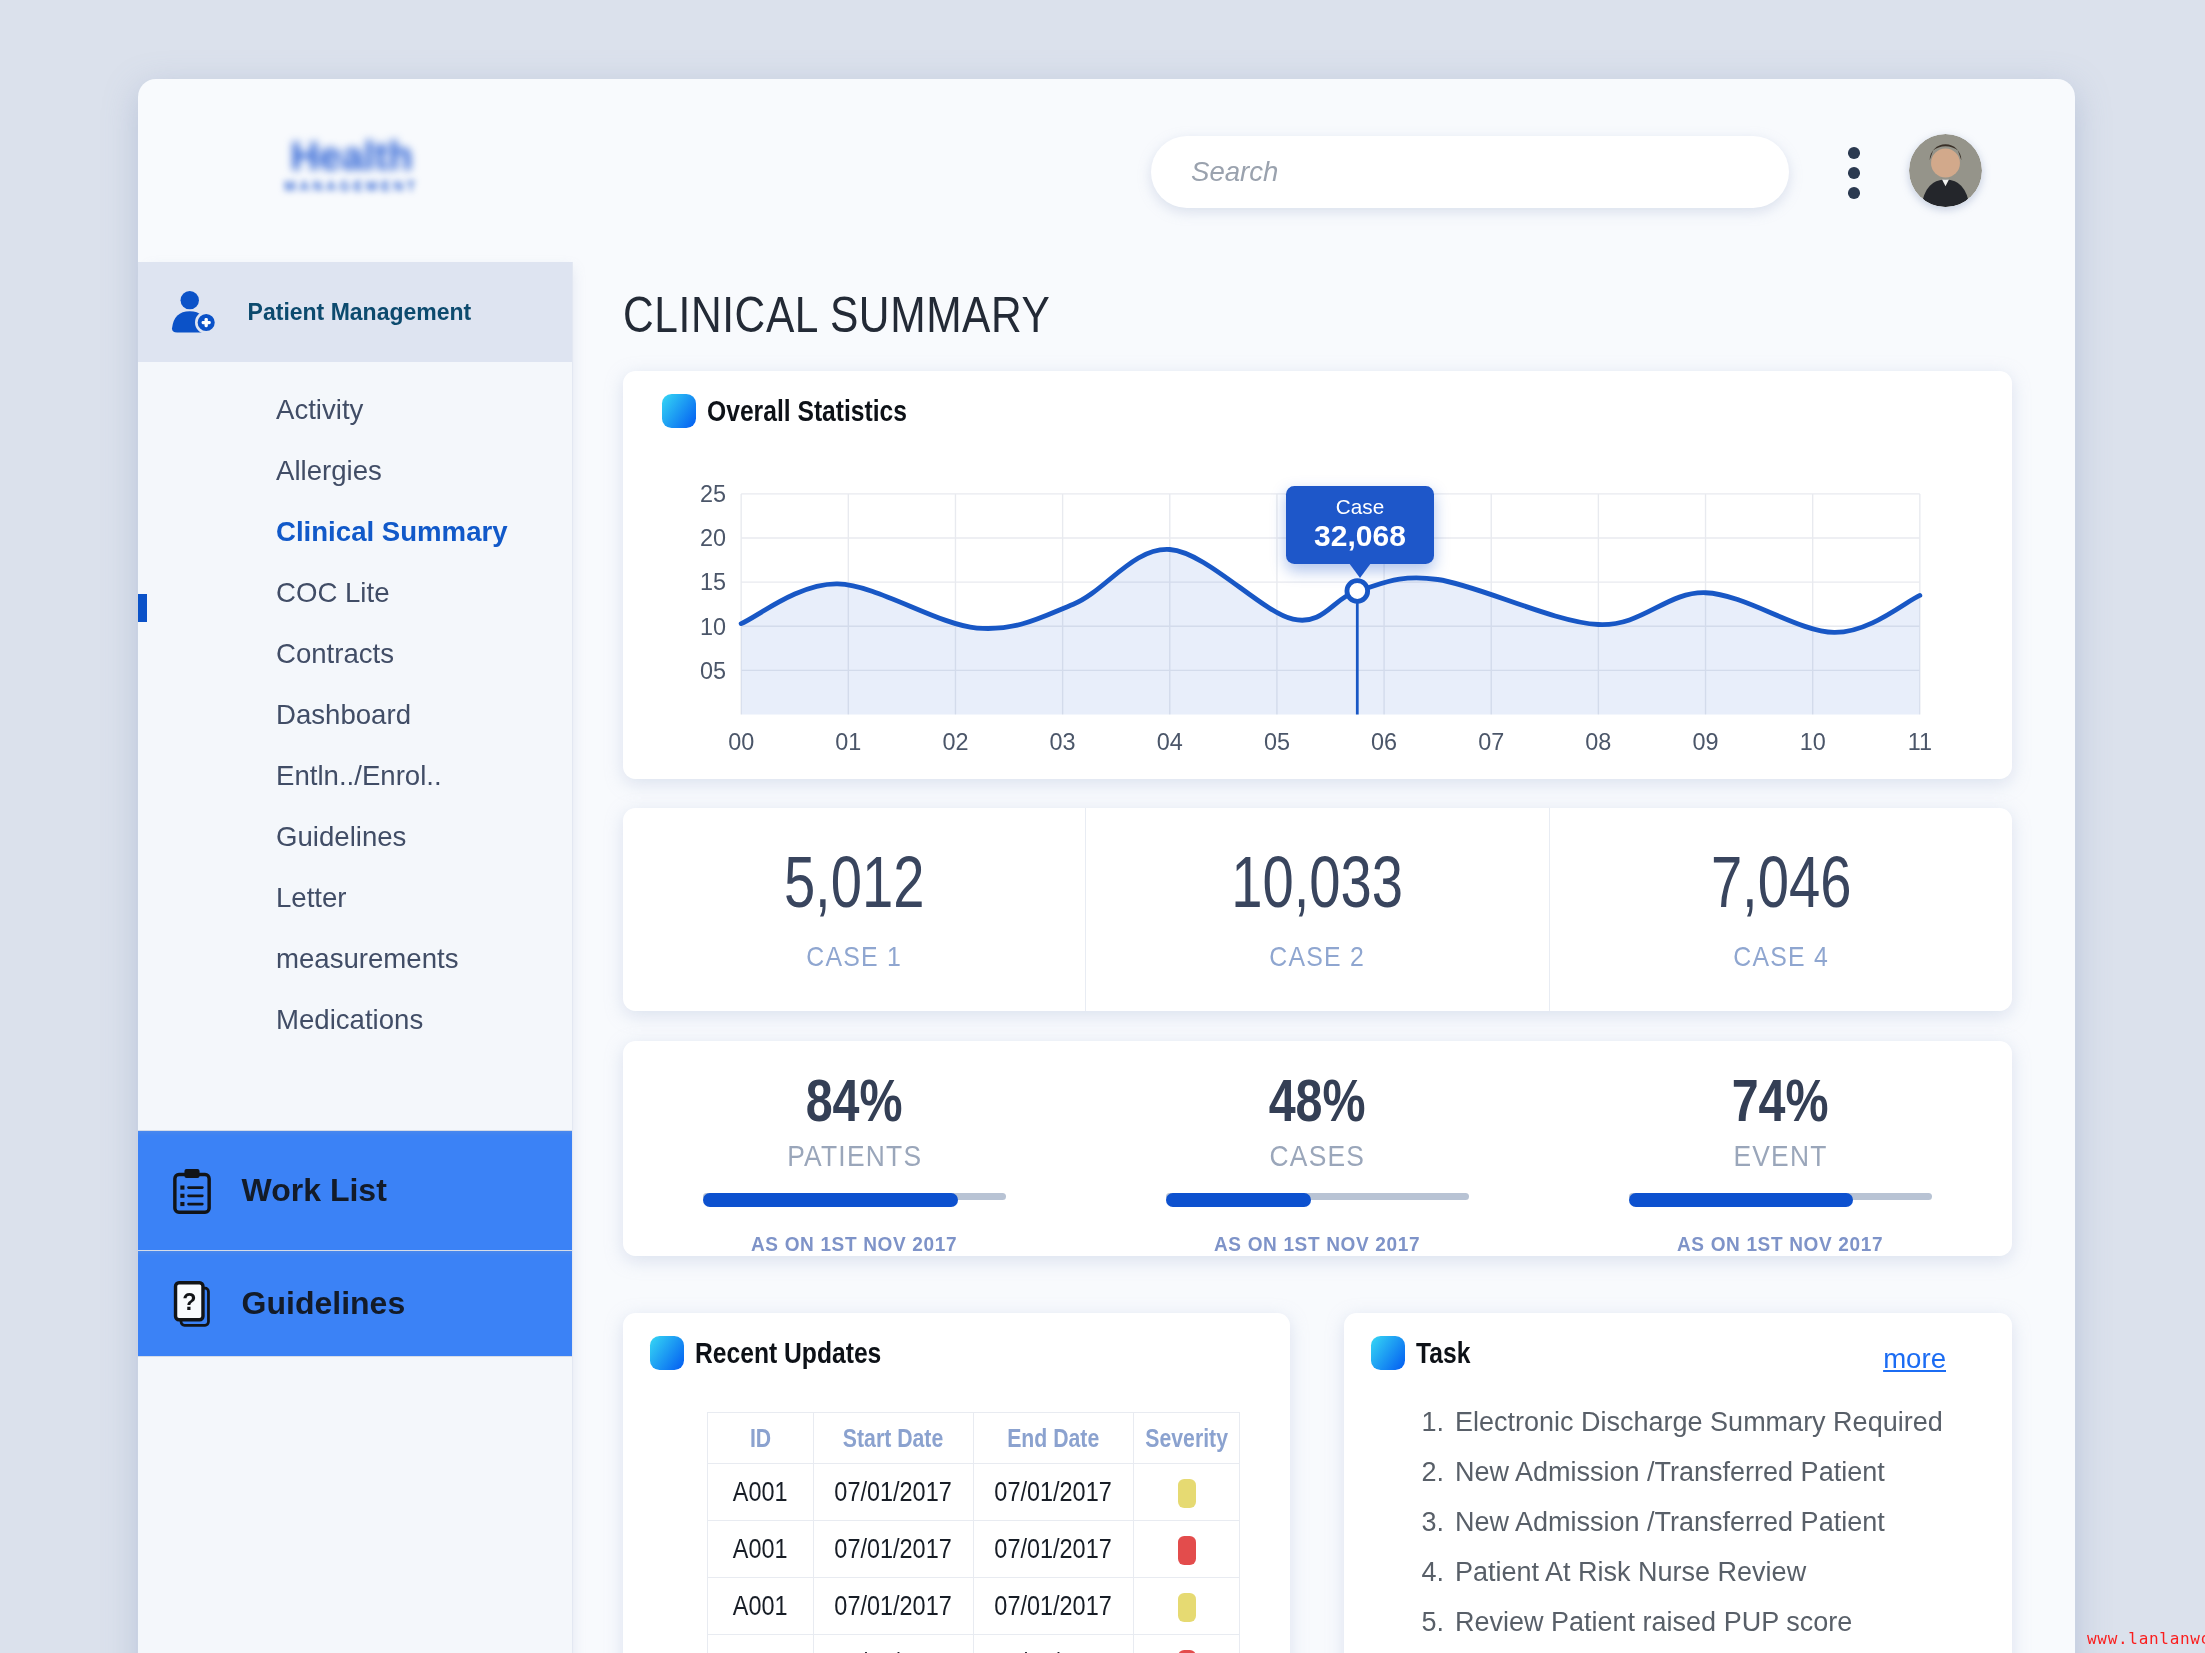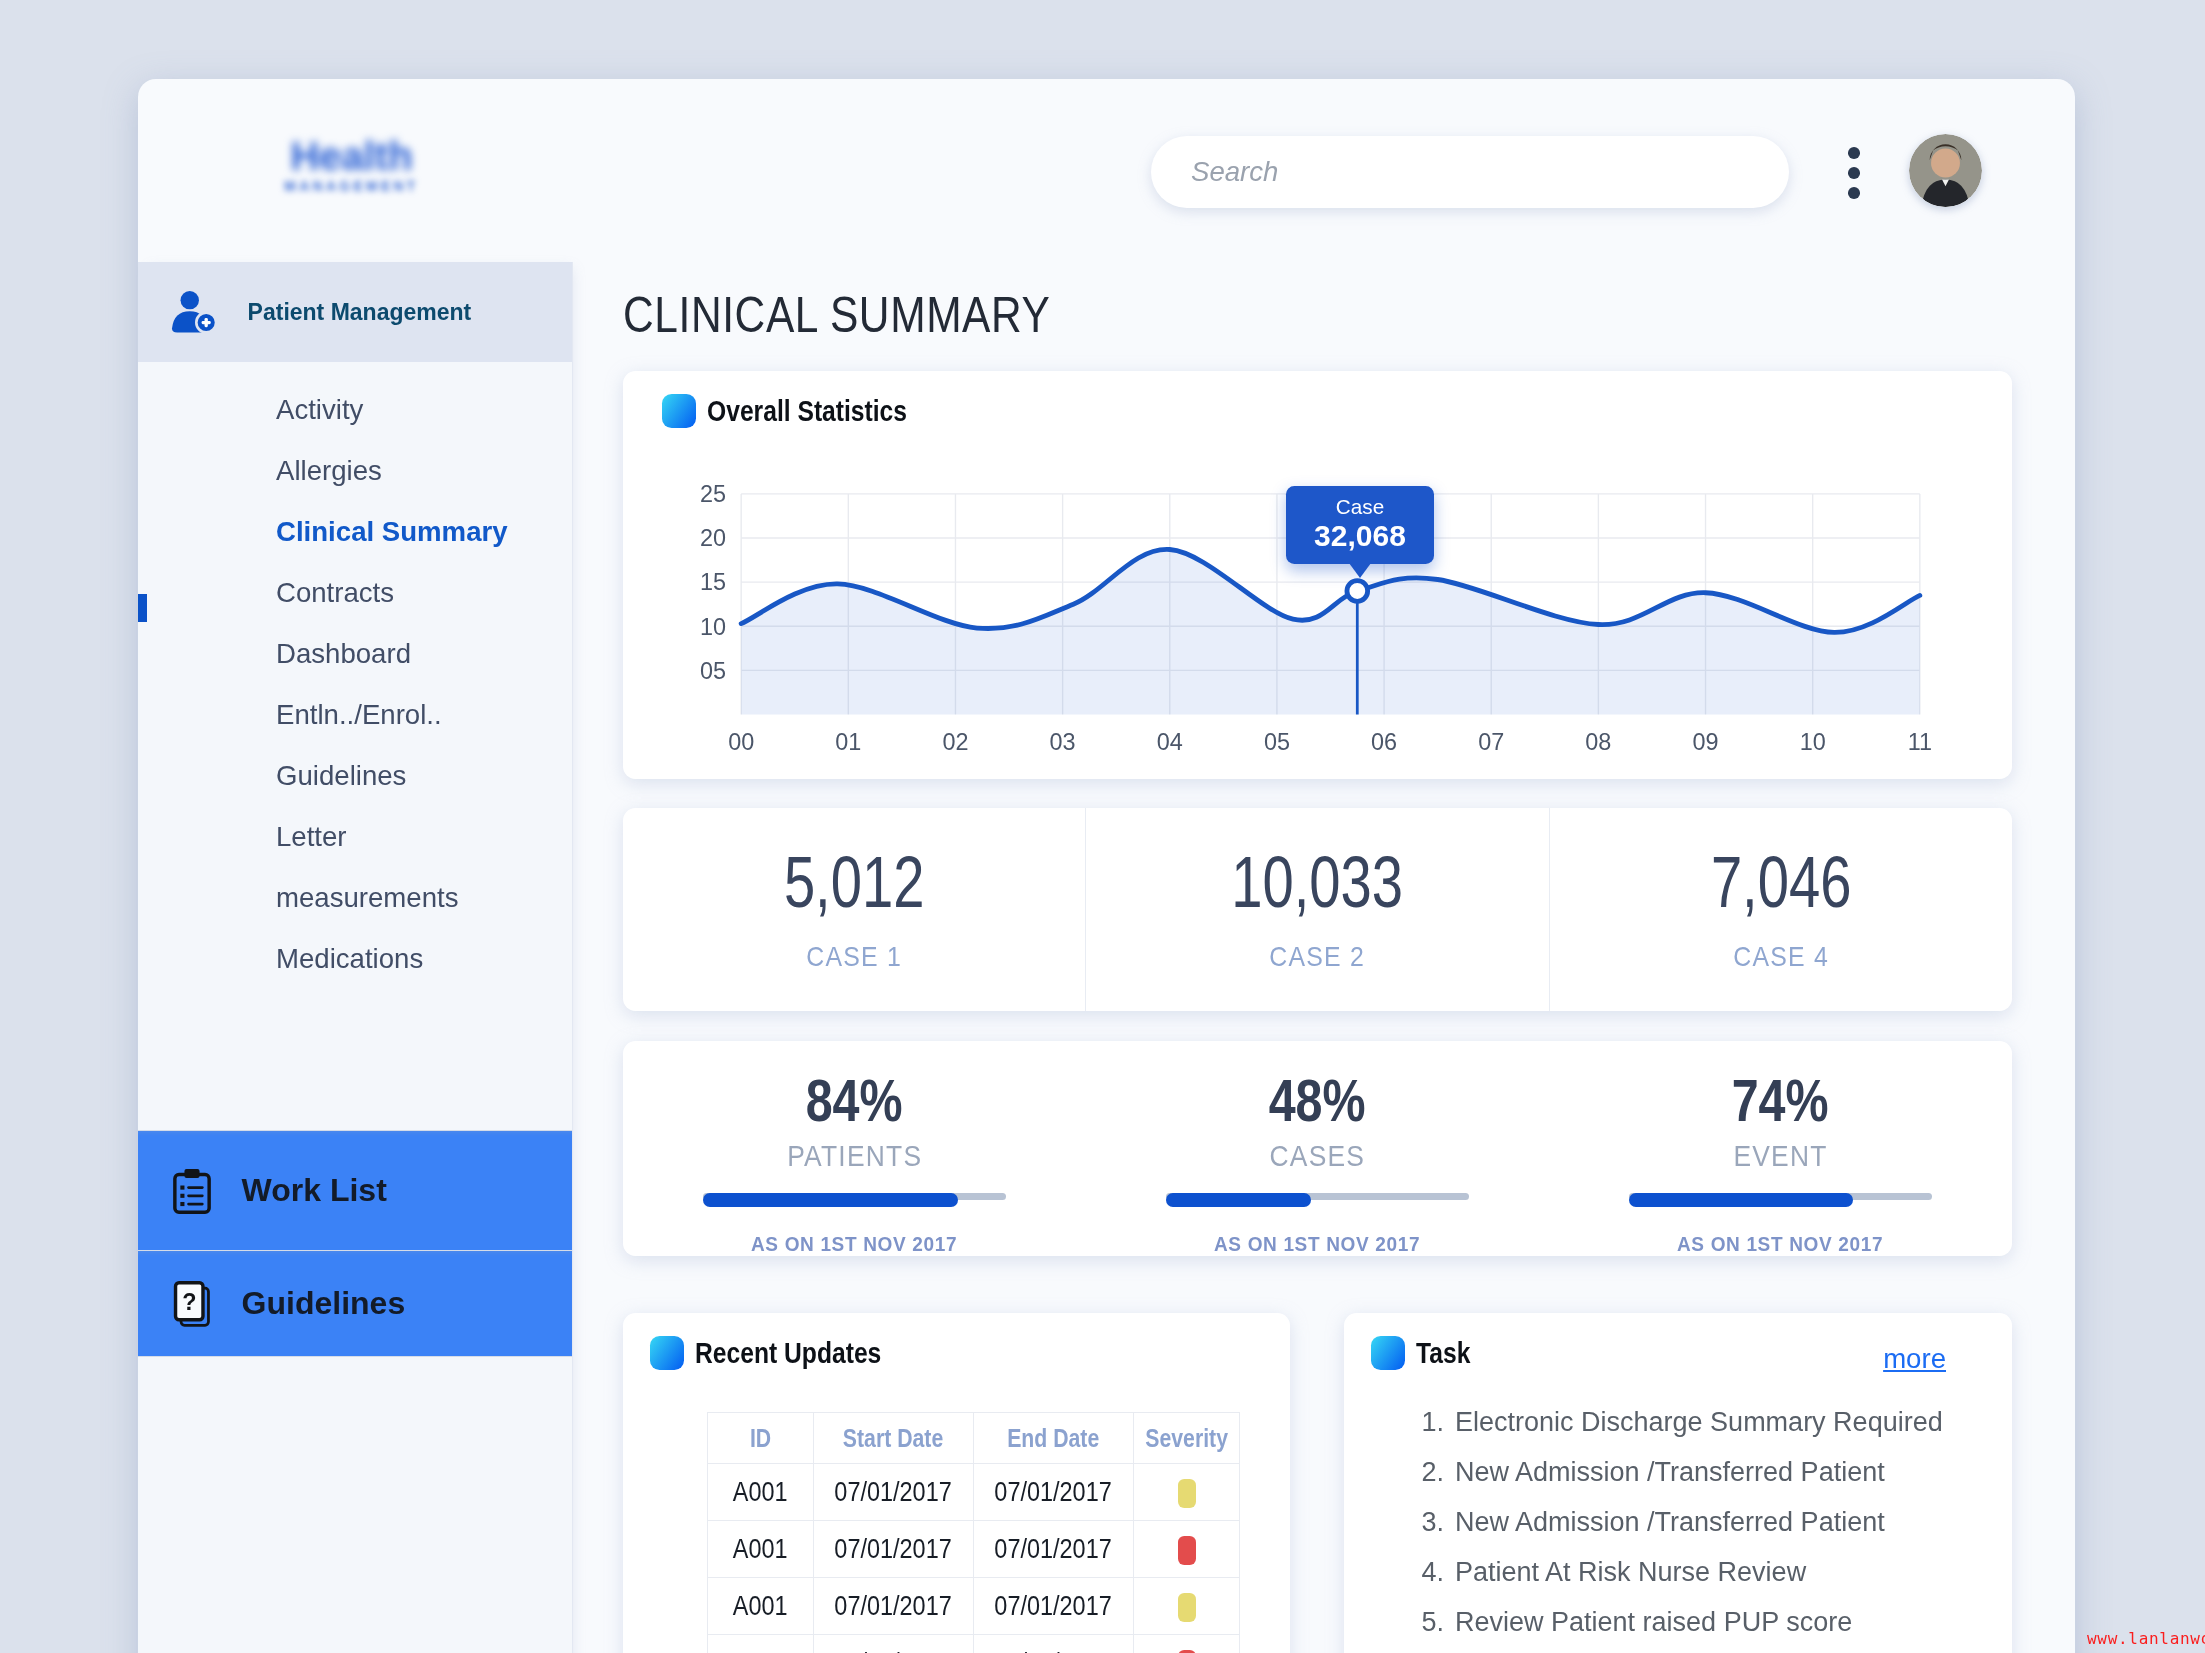--- a/index.html
+++ b/index.html
@@ -138,20 +138,21 @@
         <circle cx="55" cy="49" r="15" fill="#0b52c8" stroke="#dee4f1" stroke-width="4"></circle>
         <rect x="48" y="46.5" width="14" height="5" rx="2" fill="#ffffff"></rect>
         <rect x="52.5" y="42" width="5" height="14" rx="2" fill="#ffffff"></rect>
       </svg>
       <span class="label">Patient Management</span>
     </div>
     <div class="side-items" id="side-items">
         <div class="side-item">Activity</div>
         <div class="side-item">Allergies</div>
         <div class="side-item active">Clinical Summary</div>
+        <div class="side-item">COC Lite</div>
         <div class="side-item">Contracts</div>
         <div class="side-item">Dashboard</div>
         <div class="side-item">Entln../Enrol..</div>
         <div class="side-item">Guidelines</div>
         <div class="side-item">Letter</div>
         <div class="side-item">measurements</div>
         <div class="side-item">Medications</div>
       </div>
     <div class="active-bar"></div>
 

